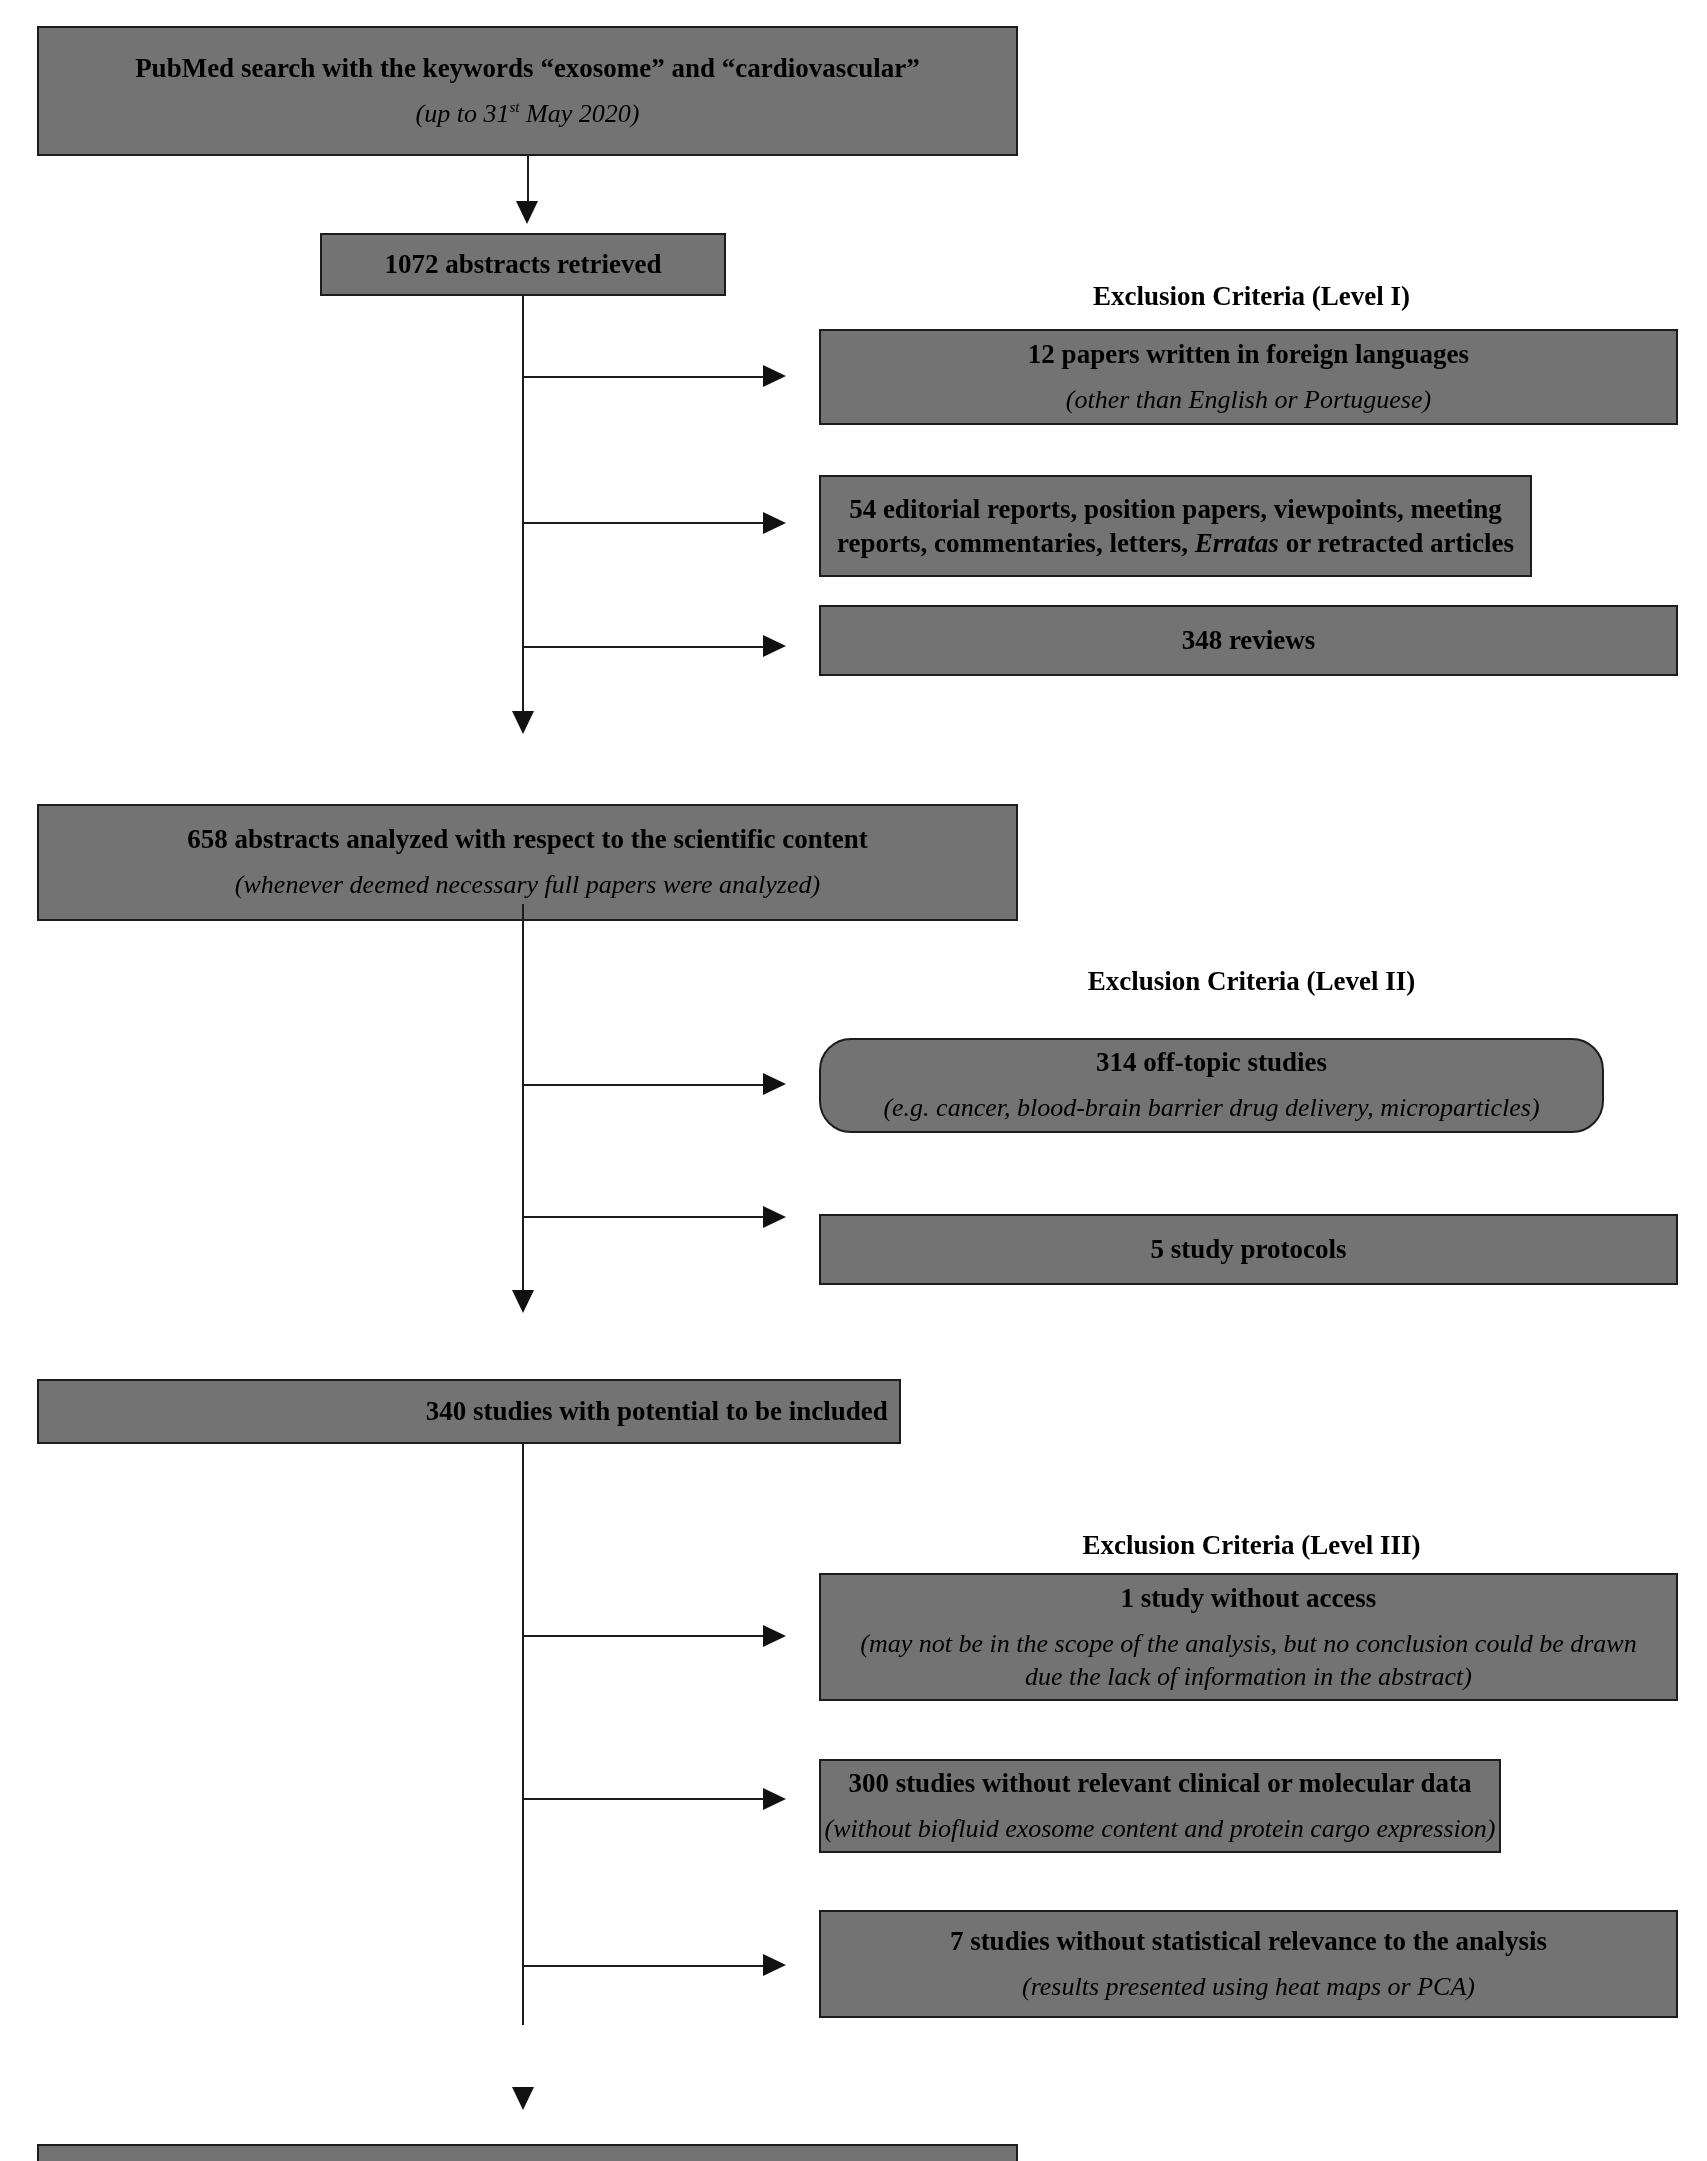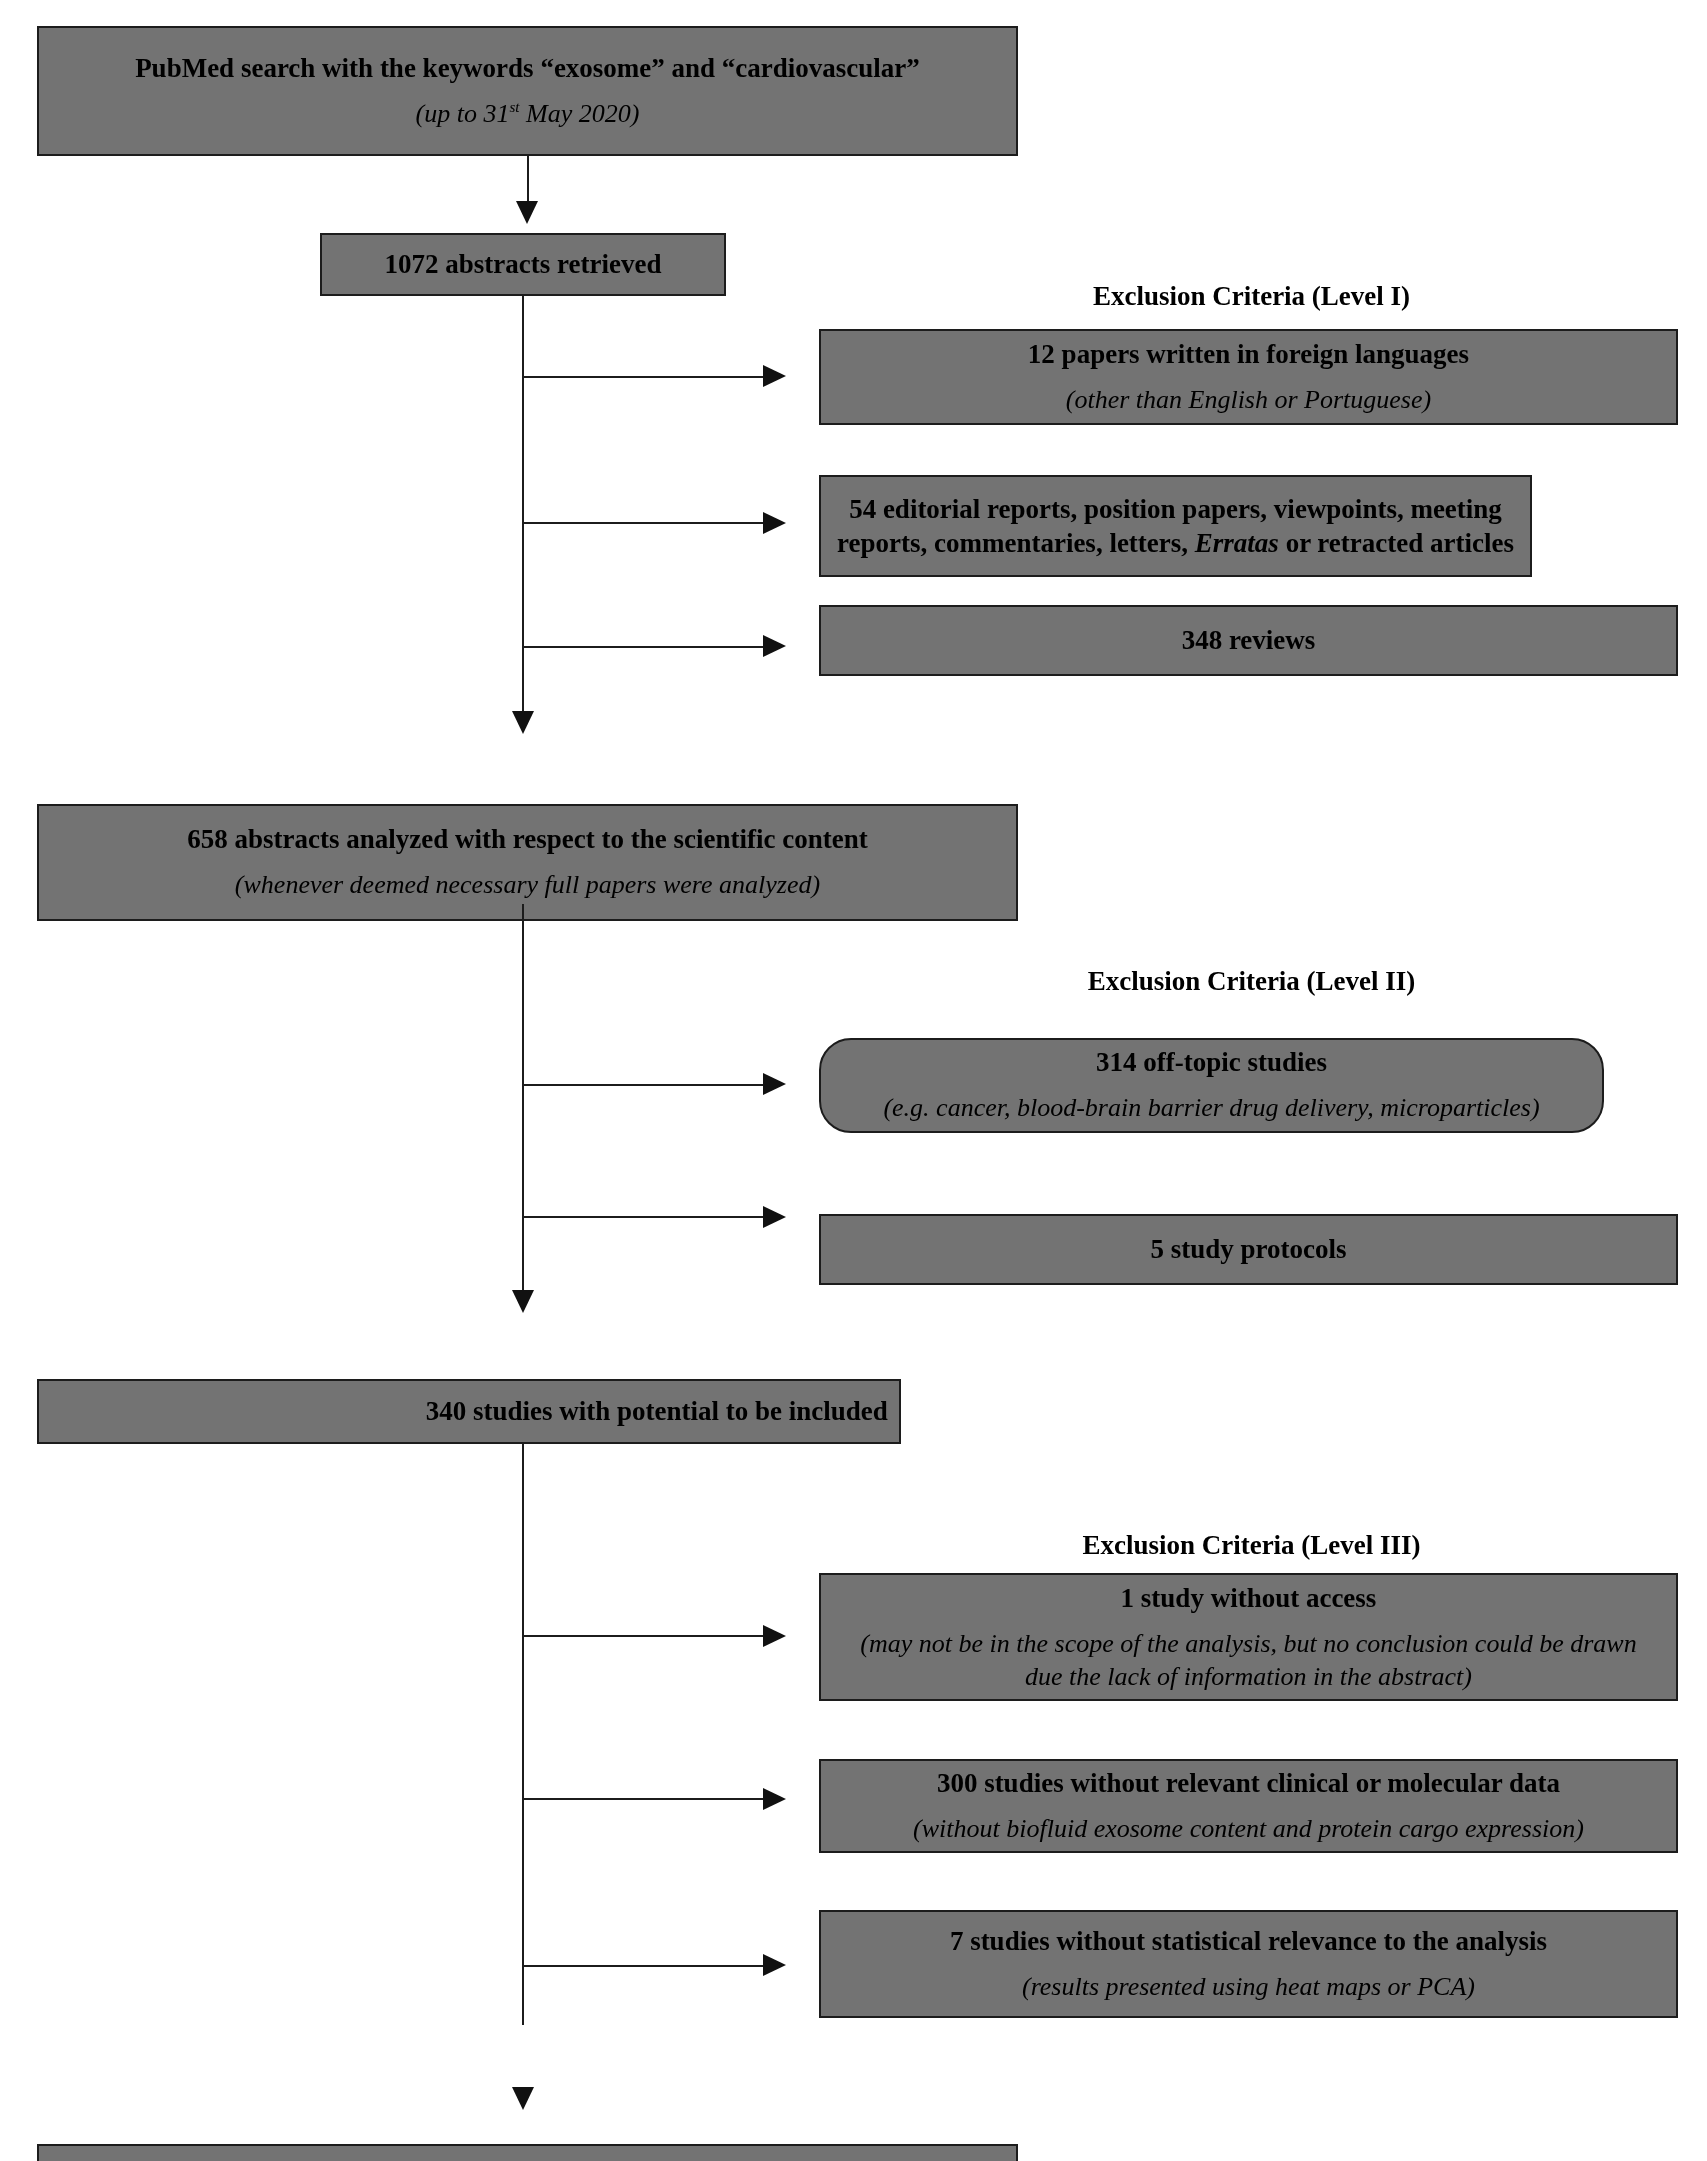--- a/index.html
+++ b/index.html
@@ -174,21 +174,21 @@
   <div class="hline" style="left:522px; top:1635px; width:242px;"></div>
   <div class="arrow-right" style="left:763px; top:1625px;"></div>
   <div class="box" style="left:819px; top:1573px; width:859px; height:128px;">
     <div class="line-bold">1 study without access</div>
     <div class="gap-sm"></div>
     <div class="line-italic wrap" style="line-height:1.28; padding:0 16.4px;">(may not be in the scope of the analysis, but no conclusion could be drawn due the lack of information in the abstract)</div>
   </div>
 
   <div class="hline" style="left:522px; top:1798px; width:242px;"></div>
   <div class="arrow-right" style="left:763px; top:1788px;"></div>
-  <div class="box" style="left:819px; top:1759px; width:859px; height:94px;">
+  <div class="box" style="left:819px; top:1759px; width:682px; height:94px;">
     <div class="line-bold">300 studies without relevant clinical or molecular data</div>
     <div class="gap-sm"></div>
     <div class="line-italic">(without biofluid exosome content and protein cargo expression)</div>
   </div>
 
   <div class="hline" style="left:522px; top:1965px; width:242px;"></div>
   <div class="arrow-right" style="left:763px; top:1954px;"></div>
   <div class="box" style="left:819px; top:1910px; width:859px; height:108px;">
     <div class="line-bold">7 studies without statistical relevance to the analysis</div>
     <div class="gap-sm"></div>

